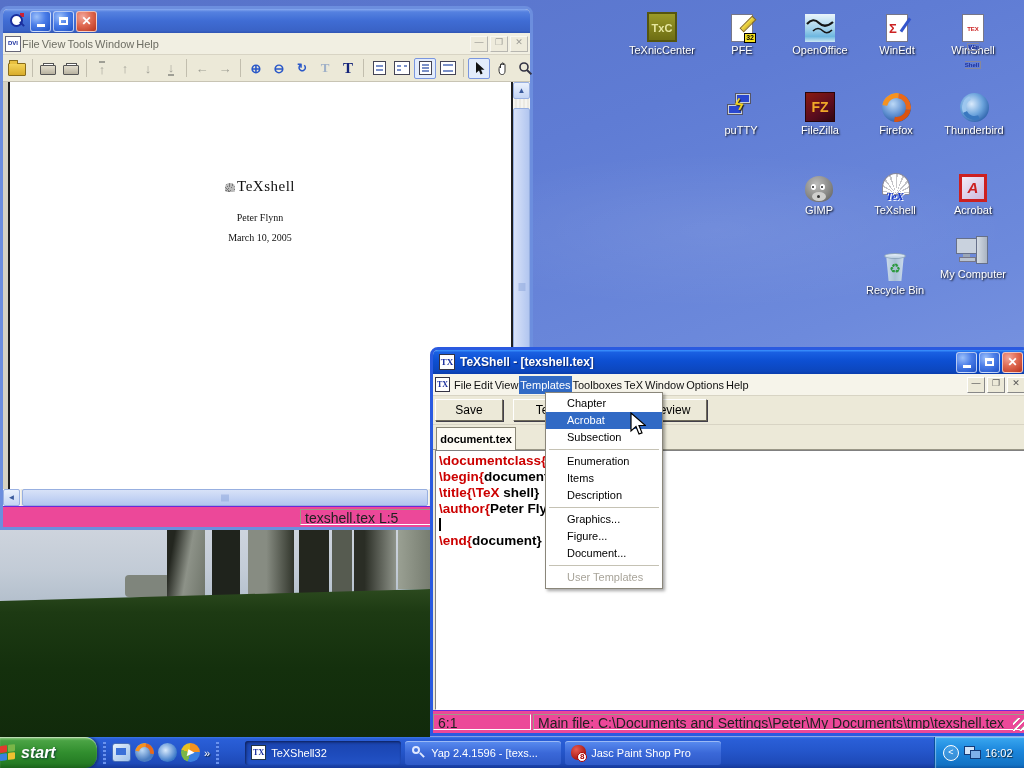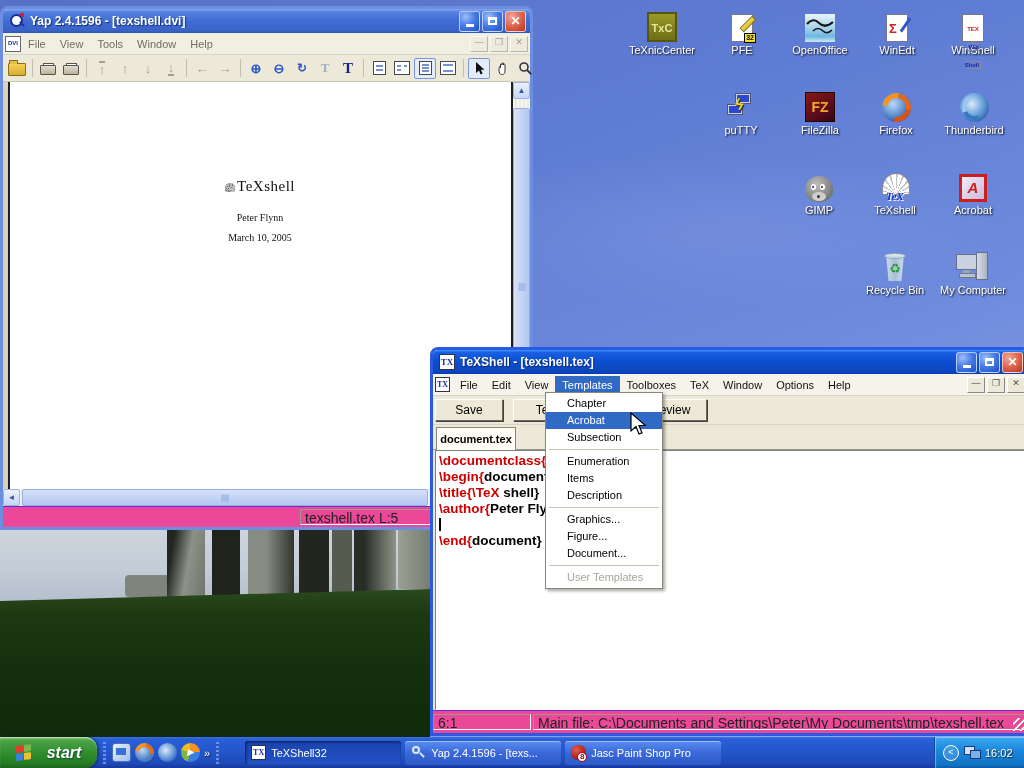--- a/index.html
+++ b/index.html
@@ -30,21 +30,21 @@
     flex:1;text-shadow:1px 1px 1px rgba(10,30,90,.8);}
   .ctl{width:21px;height:21px;border-radius:3px;border:1px solid rgba(255,255,255,.65);
     display:flex;align-items:center;justify-content:center;color:#fff;box-sizing:border-box;flex:none;}
   .ctl.b-min,.ctl.b-max{background:radial-gradient(circle at 30% 25%,#9cc0fa 0%,#4a7de8 45%,#1c4fc4 100%);}
   .ctl.b-close{background:radial-gradient(circle at 30% 25%,#f2a69a 0%,#e06a52 45%,#b8321c 100%);}
   .ctl .g-min{width:8px;height:3px;background:#fff;margin-top:8px;}
   .ctl .g-max{width:9px;height:8px;border:2px solid #fff;border-top-width:3px;box-sizing:border-box;}
   .ctl .g-close{font-size:12px;font-weight:bold;line-height:1;}
   .menubar{height:21px;display:flex;align-items:center;font-size:11px;color:#222;gap:0;
     padding:0 2px;}
-  .menubar .mitem{padding:3px 7px;cursor:default;}
+  .menubar .mitem{padding:3px 1px;cursor:default;}
   .menubar .mitem.active{background:#316ac5;color:#fff;}
   .mdi-btn{width:16px;height:14px;background:#ece9d8;border:1px solid;border-color:#fff #888 #888 #fff;
     font-size:9px;line-height:11px;text-align:center;color:#555;margin-left:2px;flex:none;}
   .statusbar{background:#ec4899;border-top:1px solid #6d28d9;font-size:14px;color:#222;
     display:flex;align-items:center;}
   .spanel{border:1px solid;border-color:#9d9a86 #fff #fff #9d9a86;height:16px;line-height:16px;
     padding:0 4px;box-sizing:border-box;}
 
   
   #yap{left:0;top:6px;width:527px;height:518px;z-index:3;border:3px solid #6c8ede;background:#ece9d8;}
@@ -206,21 +206,21 @@
     color:#fff;font-weight:bold;font-size:8px;text-align:center;line-height:16px;border:1px solid #5a0808;}
   .g-psp .pen{position:absolute;right:0;top:2px;width:14px;height:2px;background:#444;transform:rotate(-35deg);}
 
   
   #taskbar{position:absolute;left:0;bottom:0;width:1024px;height:31px;z-index:10;
     background:linear-gradient(180deg,#3a77e8 0%,#2a5fd8 6%,#2456cb 45%,#1e4ab8 85%,#15389a 100%);
     display:flex;align-items:stretch;}
   #start-btn{width:97px;height:31px;border-radius:0 12px 12px 0;
     background:linear-gradient(180deg,#8cc67e 0%,#4aa344 12%,#318e2e 50%,#257c24 85%,#1b641b 100%);
     box-shadow:inset 0 1px 1px rgba(255,255,255,.5),2px 0 3px rgba(0,0,0,.35);
-    display:flex;align-items:center;justify-content:center;gap:15px;flex:none;}
+    display:flex;align-items:center;gap:5px;flex:none;}
   #start-btn .slabel{color:#fff;font-weight:bold;font-style:italic;font-size:16px;text-shadow:1px 1px 2px #143;}
   .flag{width:16px;height:16px;transform:skewY(-8deg);display:grid;grid-template-columns:7px 7px;
     grid-template-rows:7px 7px;gap:1px;}
   .flag i{border-radius:1px;}
   .flag .f1{background:#e23a2e;} .flag .f2{background:#7ab648;}
   .flag .f3{background:#3a80e0;} .flag .f4{background:#f0c030;}
   #quick-launch{display:flex;align-items:center;padding:0 4px;gap:4px;flex:none;}
   .ql-handle{width:3px;height:22px;background:repeating-linear-gradient(180deg,#6a93ef 0 2px,#2a55c0 2px 4px);margin:0 2px;}
   .ql-ico{width:19px;height:19px;border-radius:3px;position:relative;overflow:hidden;flex:none;}
   .ql-desk{background:linear-gradient(135deg,#e8f2fc,#9cc0ea);border:1px solid #4a6fb8;box-sizing:border-box;}
@@ -384,21 +384,21 @@
     <div class="desk-icon" style="left: 855px; top: 248px;">
       <div class="di-glyph">
         <span class="g-bin">
           <span class="can"></span>
           <span class="lid"></span>
           <span class="rec">♻</span>
         </span>
       </div>
       <div class="di-label">Recycle Bin</div>
     </div>
-    <div class="desk-icon" style="left: 933px; top: 248px;">
+    <div class="desk-icon" style="left: 933px; top: 232px;">
       <div class="di-glyph">
         <span class="g-pc">
           <span class="mon"><span class="scr"></span></span>
           <span class="stand"></span>
           <span class="base"></span>
           <span class="tower"></span>
         </span>
       </div>
       <div class="di-label">My Computer</div>
     </div>
@@ -409,21 +409,20 @@
   <div class="pen"></div>
 </div>
 
 <div id="yap" class="xp-window">
   <div class="titlebar">
     <span class="yap-icon">
         <span class="dot"></span>
         <span class="lens"></span>
         <span class="handle"></span>
       </span>
-    <span class="ttext">Yap 2.4.1596 - [texshell.dvi]</span>
     <span class="winbtns" style="display:flex;gap:2px;">
         <span class="ctl b-min">
           <span class="g-min"></span>
         </span>
         <span class="ctl b-max">
           <span class="g-max"></span>
         </span>
         <span class="ctl b-close">
           <span class="g-close">✕</span>
         </span>

